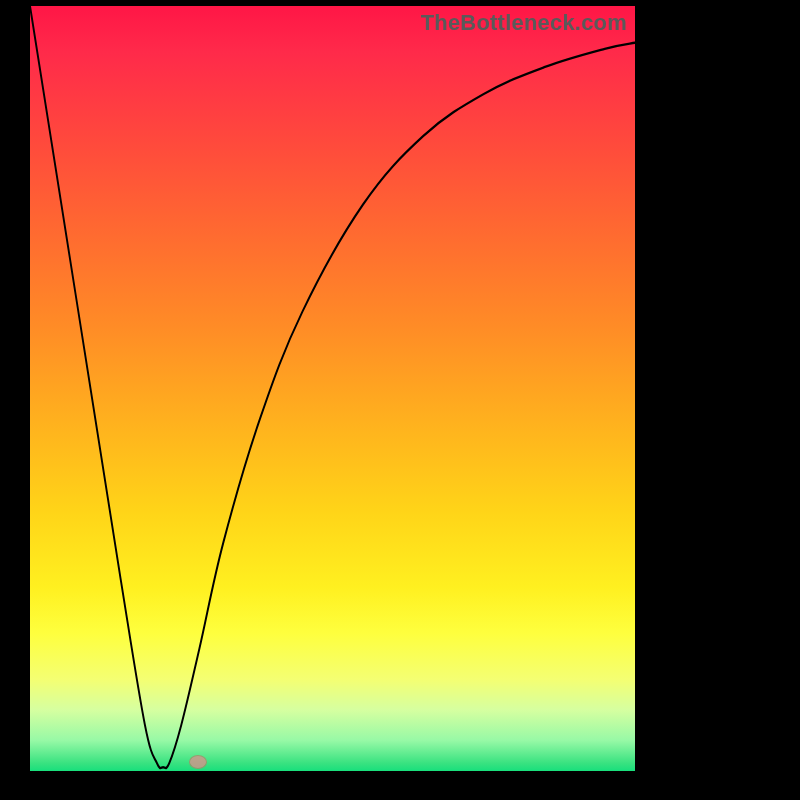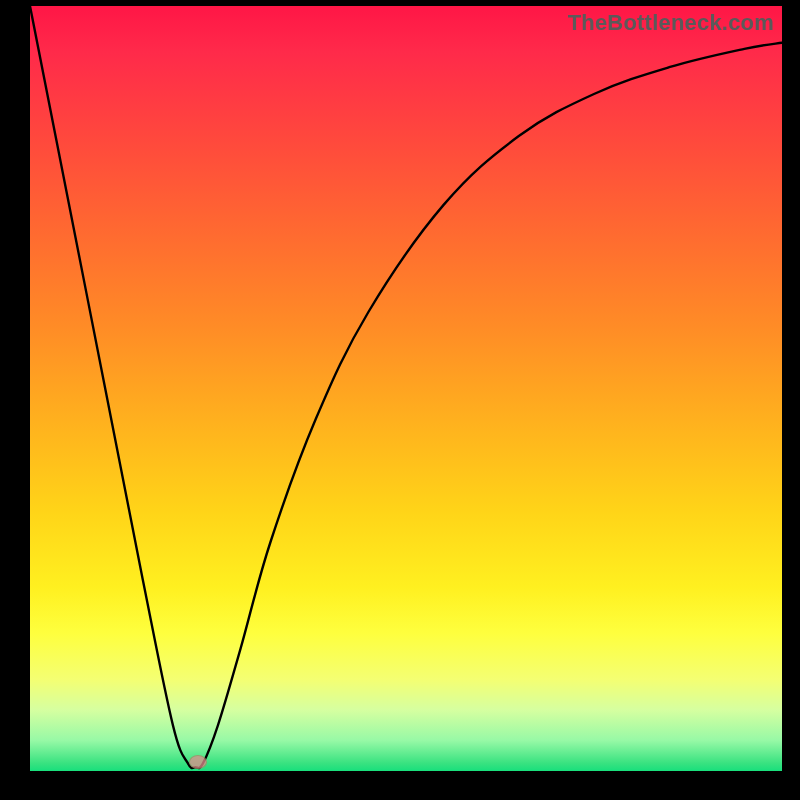--- a/index.html
+++ b/index.html
@@ -14,21 +14,21 @@
   .frame {
     position: relative;
     width: 800px;
     height: 800px;
     background: #000;
   }
   .plot-area {
     position: absolute;
     left: 30px;
     top: 6px;
-    width: 752px;
+    width: 605px;
     height: 765px;
     
     background: linear-gradient(
       to bottom,
       #ff1646 0%,
       #ff2a4a 6%,
       #ff4a3c 18%,
       #ff6b30 30%,
       #ff8c26 42%,
       #ffb01e 54%,

